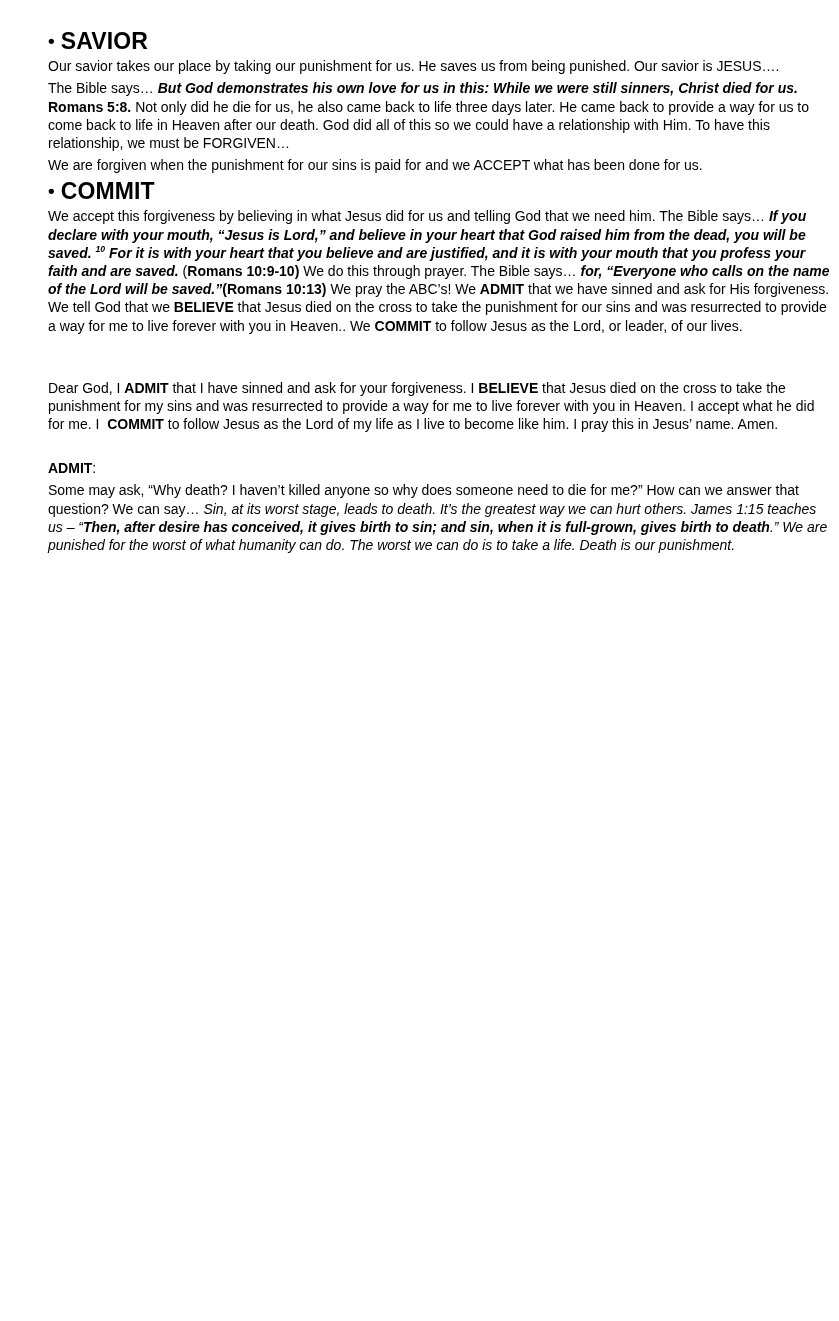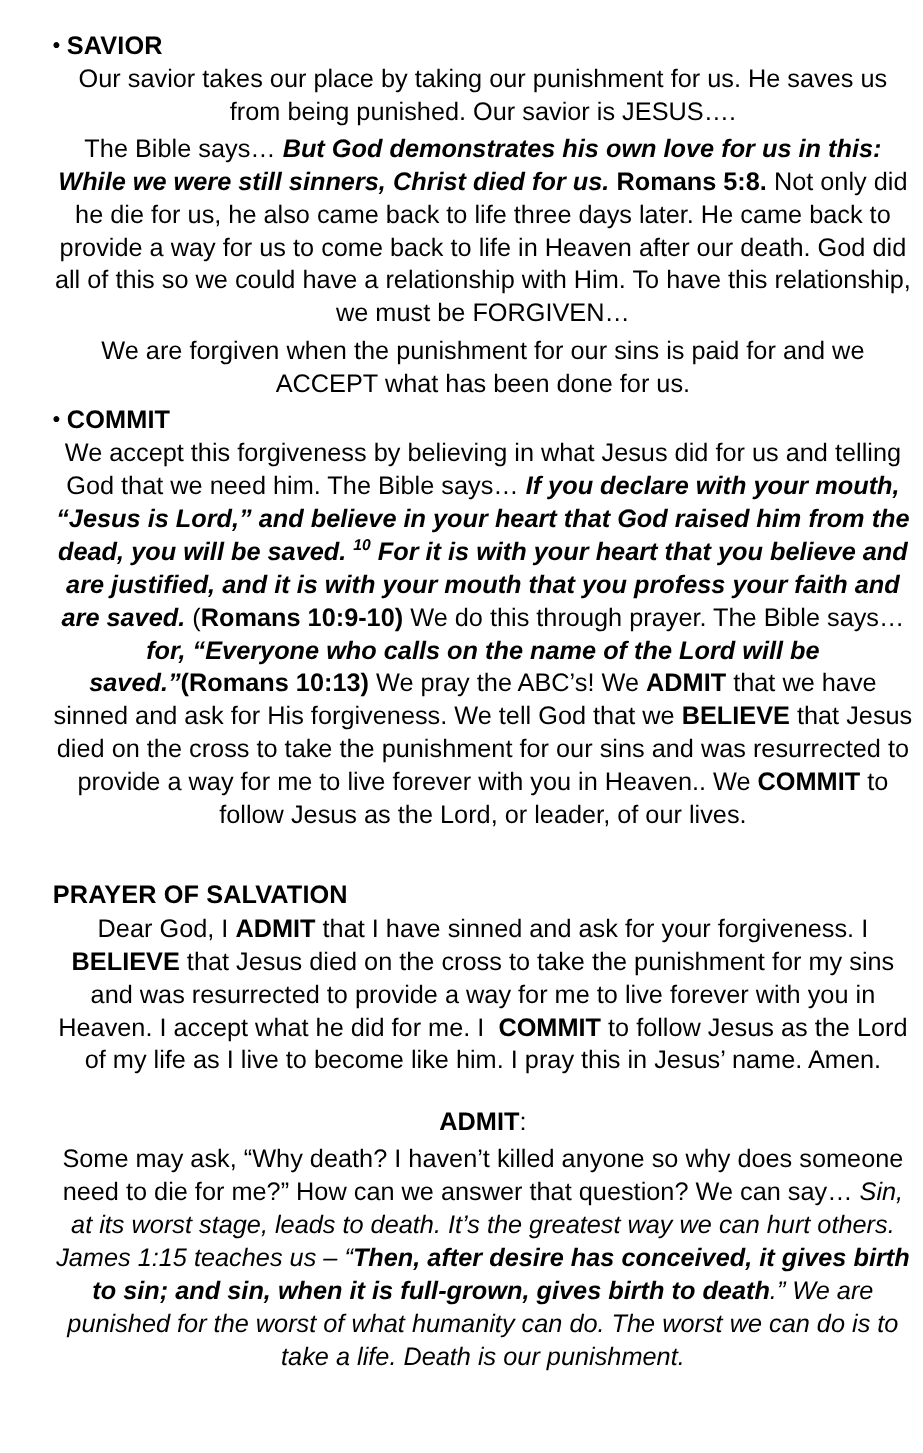--- a/index.html
+++ b/index.html
@@ -28,24 +28,24 @@
     line-height: 1.18;
     margin: 0 0 2px 0;
     letter-spacing: 0.1px;
   }
   .bullet-head .dot {
     font-size: 19px;
     vertical-align: 2px;
     padding-right: 6px;
   }
   p.body {
-    font-size: 23px;
+    font-size: 14px;
     line-height: 1.30;
     margin: 0 0 4px 0;
-    text-align: center;
+    text-align: left;
   }
   .section-title {
     font-size: 23px;
     font-weight: bold;
     margin: 0 0 3px 0;
     letter-spacing: 0.1px;
   }
   .gap-s { height: 10px; }
   .gap-m { height: 22px; }
   .gap-l { height: 30px; }
@@ -75,21 +75,20 @@
   <h2 class="bullet-head">
     <span class="dot">•</span><span>COMMIT</span>
   </h2>
   <p class="body">We accept this forgiveness by believing in what Jesus did for us and telling God that we need him. The Bible says… <span class="bi">If you declare with your mouth, “Jesus is Lord,” and believe in your heart that God raised him from the dead, you will be saved. <sup>10</sup> For it is with your heart that you believe and are justified, and it is with your mouth that you profess your faith and are saved.</span> (<b>Romans 10:9-10)</b> We do this through prayer. The Bible says… <span class="bi">for, “Everyone who calls on the name of the Lord will be saved.”</span><b>(Romans 10:13)</b> We pray the ABC’s! We <b>ADMIT</b> that we have sinned and ask for His forgiveness. We tell God that we <b>BELIEVE</b> that Jesus died on the cross to take the punishment for our sins and was resurrected to provide a way for me to live forever with you in Heaven.. We <b>COMMIT</b> to follow Jesus as the Lord, or leader, of our lives.</p>
 
   <div class="gap-s"></div>
 
 
   <div class="gap-l"></div>
 
-  <h2 class="section-title">PRAYER OF SALVATION</h2>
   <p class="body">Dear God, I <b>ADMIT</b> that I have sinned and ask for your forgiveness. I <b>BELIEVE</b> that Jesus died on the cross to take the punishment for my sins and was resurrected to provide a way for me to live forever with you in Heaven. I accept what he did for me. I &nbsp;<b>COMMIT</b> to follow Jesus as the Lord of my life as I live to become like him. I pray this in Jesus’ name. Amen.</p>
 
   <div class="gap-m"></div>
 
   <p class="body"><b>ADMIT</b>:</p>
   <p class="body">Some may ask, “Why death? I haven’t killed anyone so why does someone need to die for me?” How can we answer that question? We can say… <i>Sin, at its worst stage, leads to death. It’s the greatest way we can hurt others. James 1:15 teaches us – “</i><span class="bi">Then, after desire has conceived, it gives birth to sin; and sin, when it is full-grown, gives birth to death</span><i>.” We are punished for the worst of what humanity can do. The worst we can do is to take a life. Death is our punishment.</i></p>
 
 </div>
 
 </body></html>

